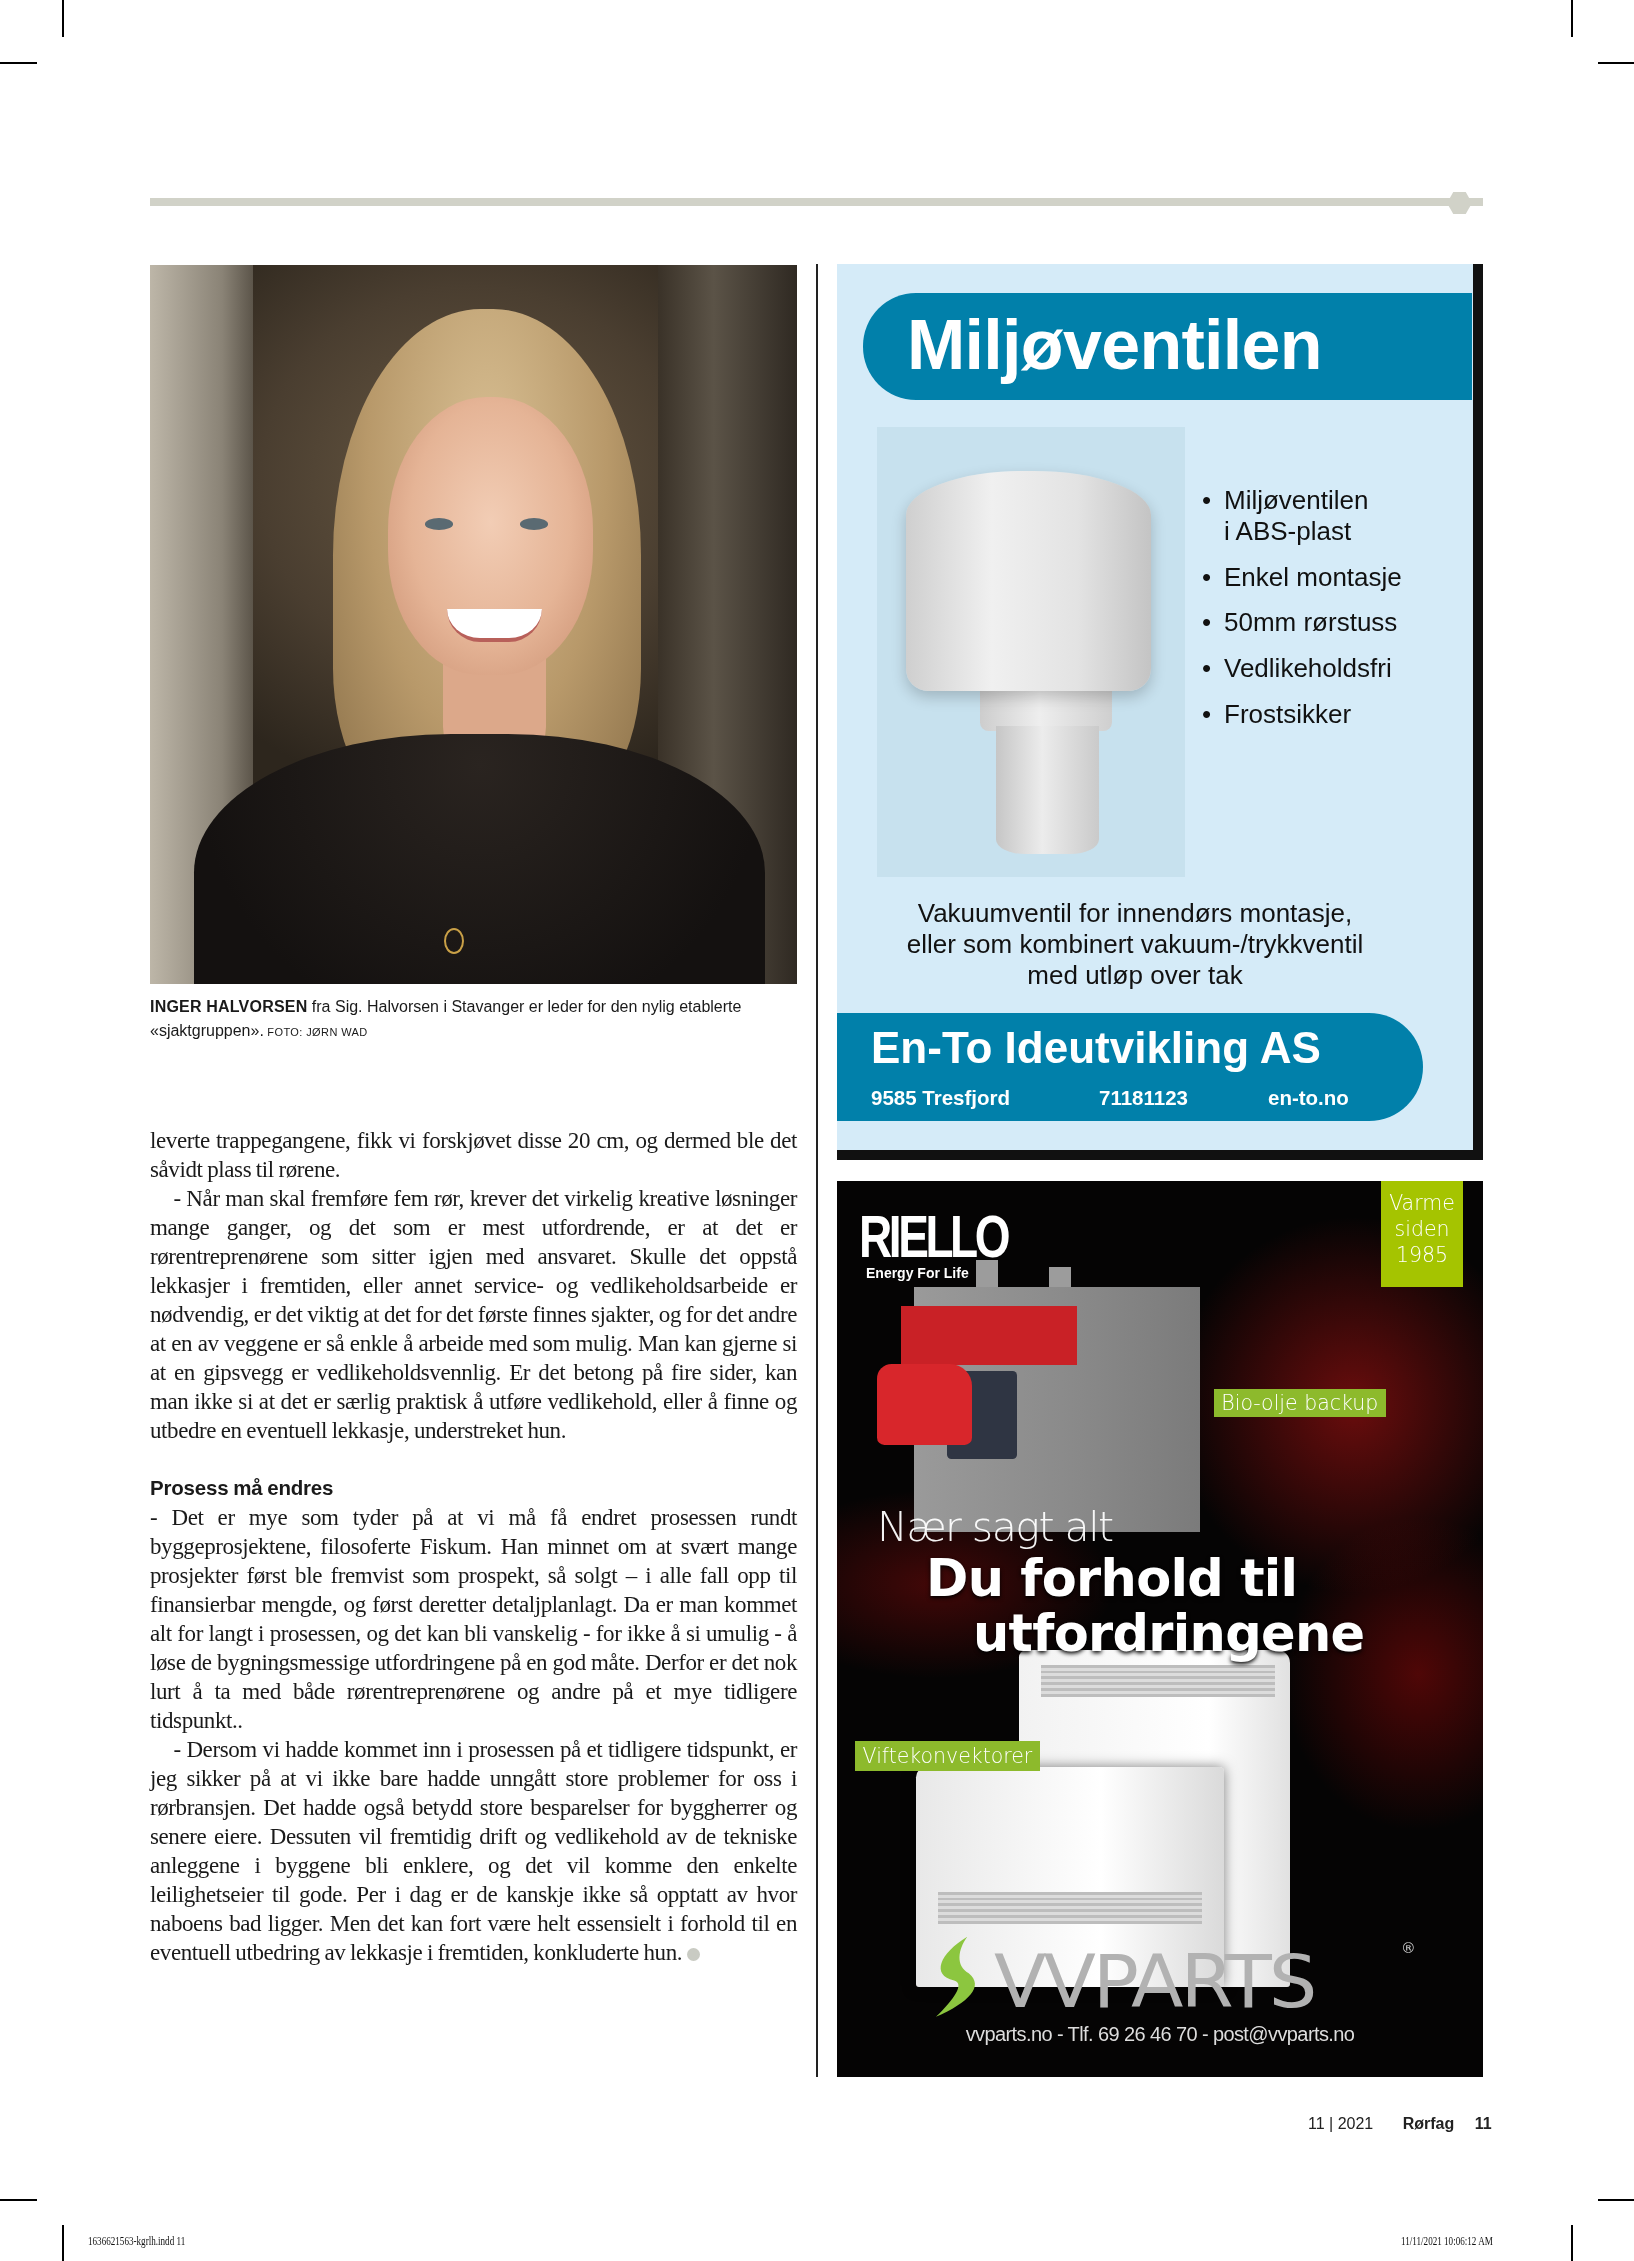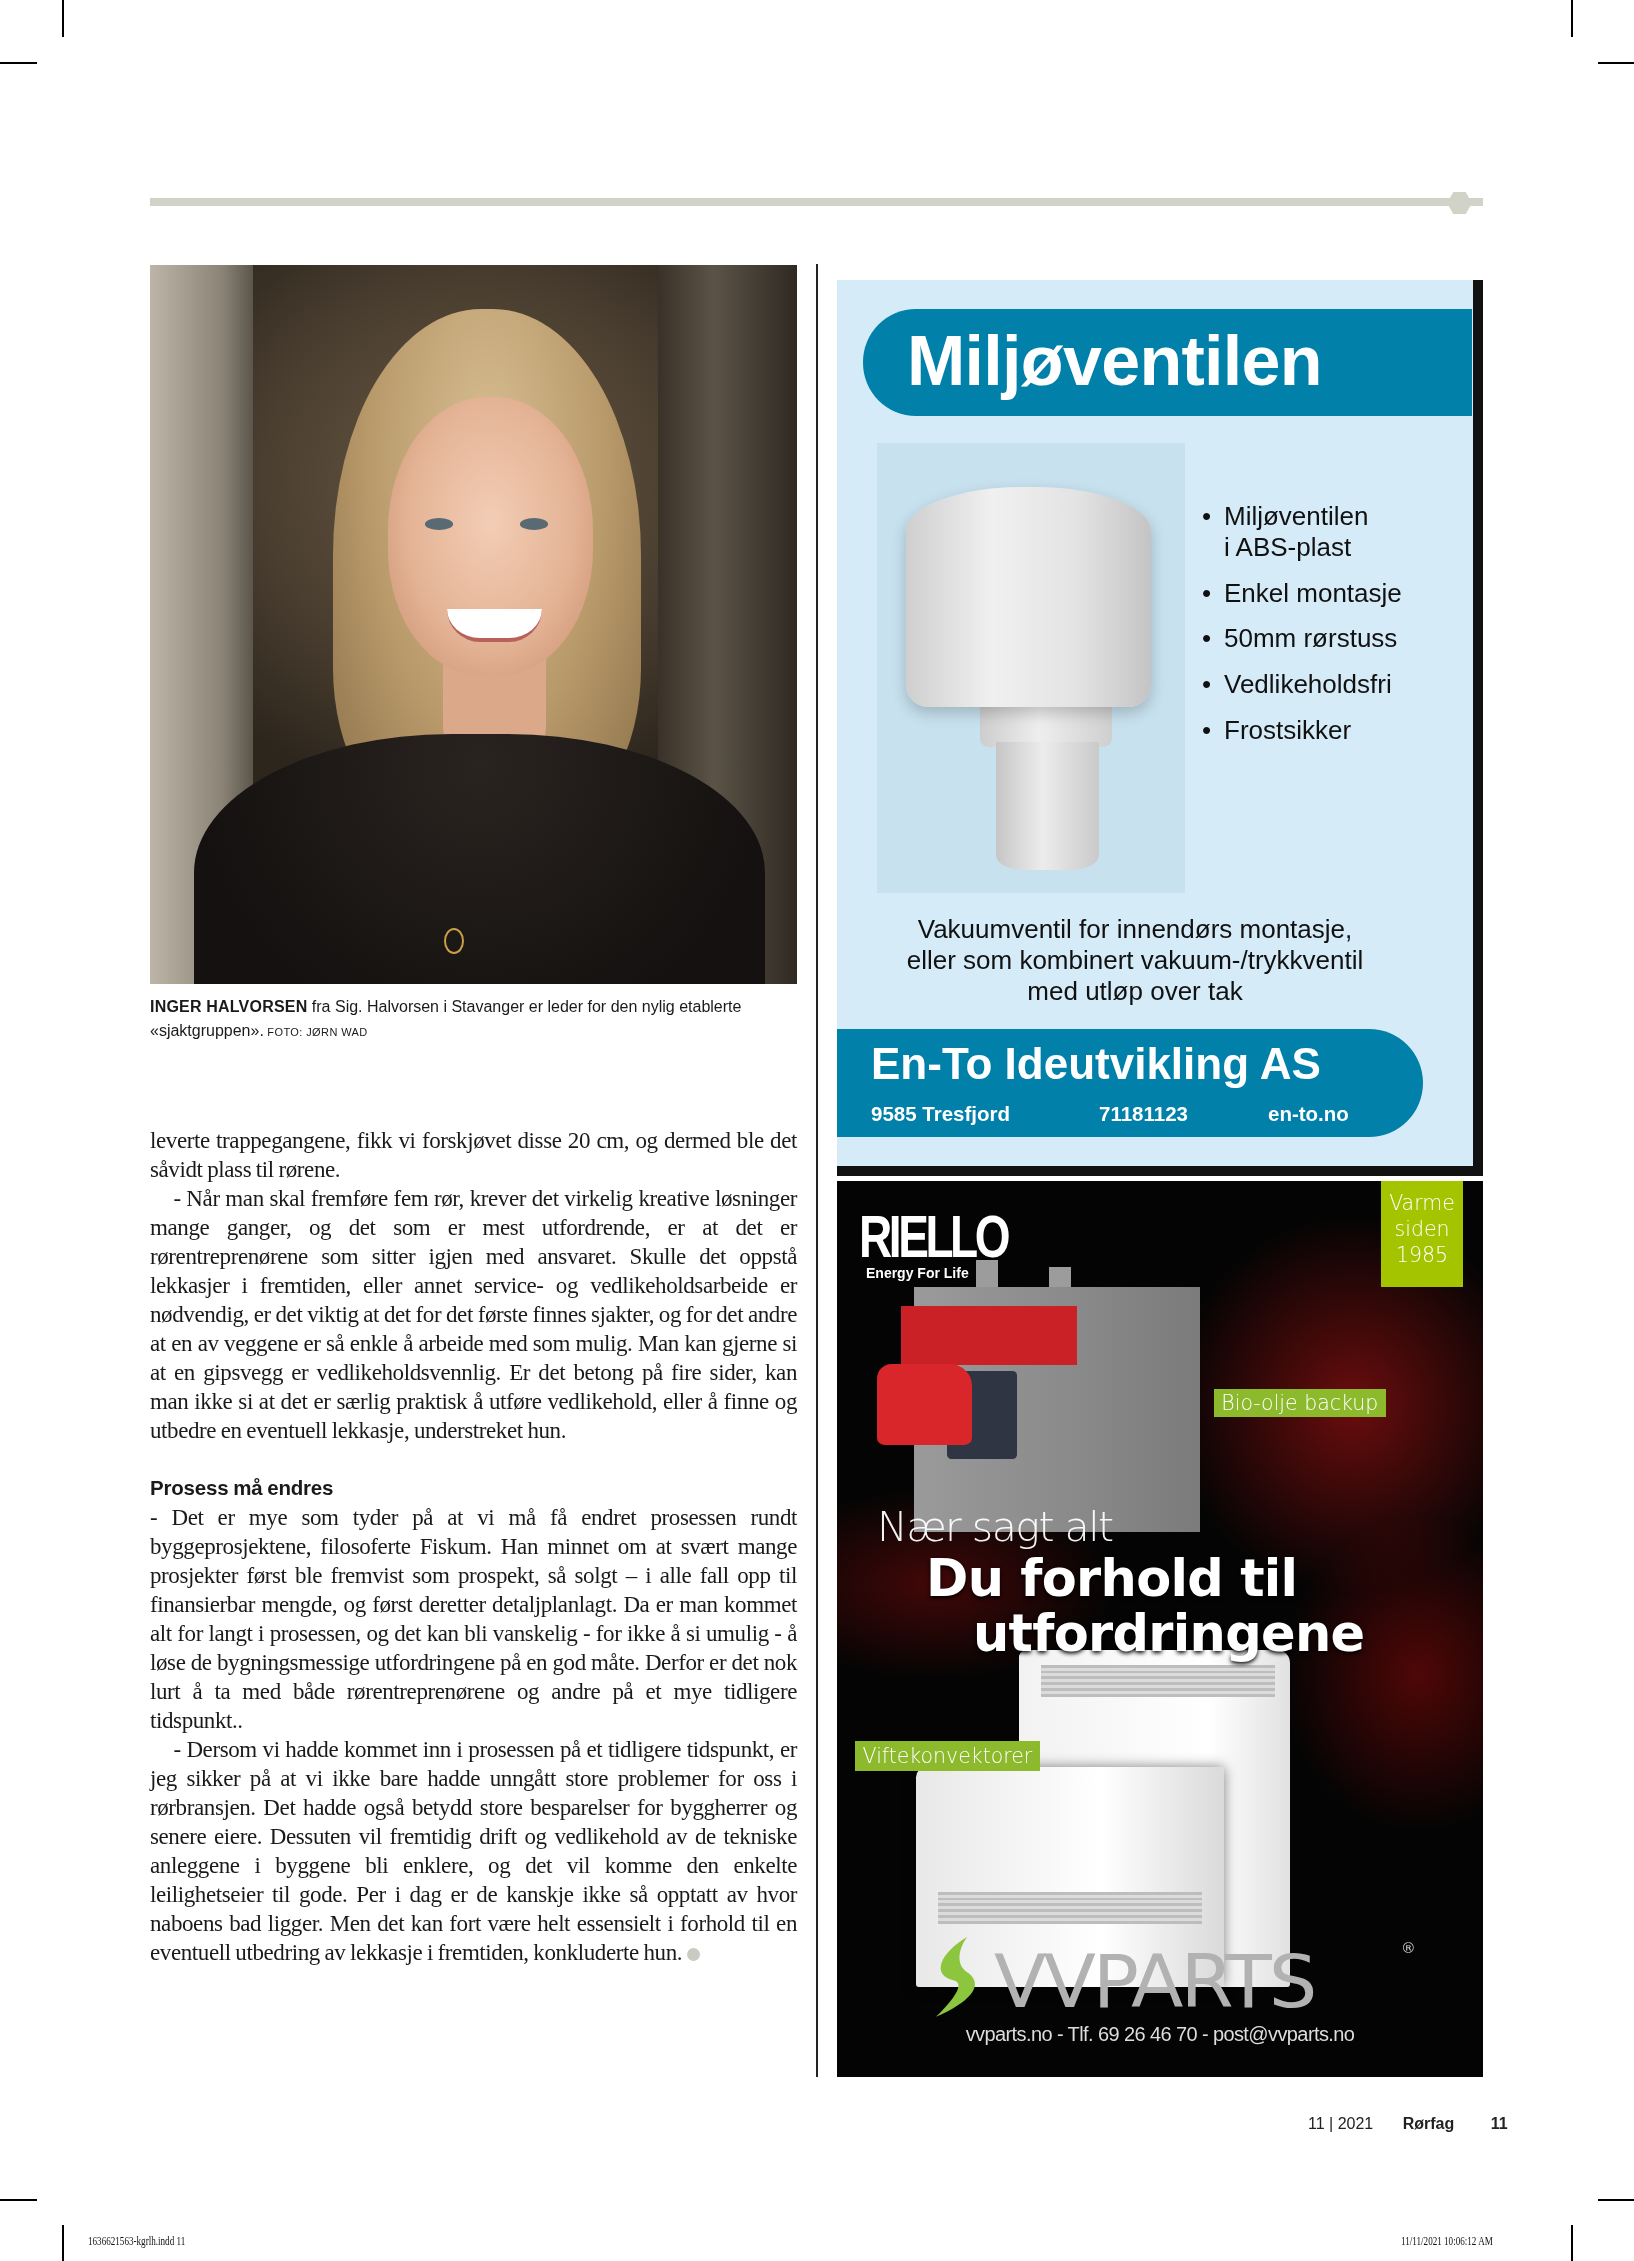--- a/index.html
+++ b/index.html
@@ -33,21 +33,21 @@
   .col-divider { left: 816px; top: 264px; width: 2.2px; height: 1813px; background: #222; }
 
   
   .article { left: 150px; top: 1126px; width: 647px; font-family: "Liberation Serif", serif; font-size: 23px; line-height: 29px; color: #1a1a1a; text-align: justify; letter-spacing: -0.4px; word-spacing: -0.7px; }
   .article p { margin: 0; }
   .article p.indent { text-indent: 23.4px; }
   .article h3 { font-family: "Liberation Sans", sans-serif; font-weight: bold; font-size: 20.5px; margin: 29px 0 0 0; line-height: 28.6px; letter-spacing: -0.2px; }
   .end-dot { display:inline-block; width: 13px; height: 13px; border-radius: 50%; background: #c9cbc3; margin-left: 4.4px; vertical-align: middle; }
 
   
-  .ad1 { left: 837px; top: 264px; width: 646px; height: 896px; background: #111; margin-top: 16px; }
+  .ad1 { left: 837px; top: 264px; width: 646px; height: 896px; background: #111; }
   .ad1-inner { position:absolute; left:0; top:0; width: 636px; height: 886px; background: #d5ebf8; }
   .ad1-title { position:absolute; left: 26px; top: 29px; width: 609px; height: 107px; background: #0180aa; border-radius: 53px 0 0 53px; }
   .ad1-title span { position:absolute; left: 44px; top: 11.7px; font-family: "Liberation Sans", sans-serif; font-weight: bold; font-size: 70px; color: #fff; letter-spacing: -0.7px; }
   .ad1-product { position:absolute; left: 40px; top: 163px; width: 308px; height: 450px; background: #c7e1ee; }
   .valve-cap { position:absolute; left: 29px; top: 44px; width: 245px; height: 220px; border-radius: 48% 48% 22px 22px / 44px 44px 22px 22px; background: linear-gradient(90deg,#cfcfcf 0%,#f0f0f0 35%,#e3e3e3 70%,#c4c4c4 100%); box-shadow: 0 5.9px 14.7px rgba(0,0,0,0.2); }
   .valve-mid { position:absolute; left: 103px; top: 253px; width: 132px; height: 51px; border-radius: 0 0 8.8px 8.8px; background: linear-gradient(90deg,#cdcdcd,#eee 45%,#cfcfcf); }
   .valve-bot { position:absolute; left: 119px; top: 299px; width: 103px; height: 128px; border-radius: 0 0 29px 29px / 0 0 14.7px 14.7px; background: linear-gradient(90deg,#c6c6c6,#ececec 45%,#cacaca); }
   .ad1-bullets { position:absolute; left: 365px; top: 221px; font-family: "Liberation Sans", sans-serif; font-size: 26px; color: #111; line-height: 31px; }
   .ad1-bullets .b { margin-bottom: 14.7px; padding-left: 22px; position: relative; }
   .ad1-bullets .b::before { content: "•"; position:absolute; left: 0; top: 0; }
@@ -83,21 +83,21 @@
   .vifte-label { position:absolute; left: 18.3px; top: 560px; padding: 2.9px 7.3px; background: #8dba2c; color: #fff; font-family: "DejaVu Sans", sans-serif; font-size: 20.5px; font-weight: 300; }
   .vv-logo { position:absolute; left: 88px; top: 754px; width: 67px; height: 85px; }
   .vv-word { position:absolute; left: 157px; top: 758px; font-family: "DejaVu Sans", sans-serif; font-size: 73px; color: #b2b2b2; letter-spacing: -2.9px; transform: scaleX(1.05); transform-origin: left; }
   .vv-reg { position:absolute; left: 564px; top: 758px; font-size: 14.7px; color: #ccc; font-family: "DejaVu Sans", sans-serif; }
   .vv-contact { position:absolute; left: 0; top: 842px; width: 646px; text-align: center; color: #ddd; font-family: Liberation Sans, sans-serif; font-size: 20px; font-weight: 100; letter-spacing: -0.6px; }
 
   
   .folio { left: 1308px; top: 2115px; font-family: "Liberation Sans", sans-serif; font-size: 16px; color: #222; white-space: nowrap; }
   .folio .issue { font-weight: normal; }
   .folio .mag { font-weight: bold; margin-left: 25px; }
-  .folio .pg { font-weight: bold; margin-left: 32px; }
+  .folio .pg { font-weight: bold; margin-left: 16px; }
   .slug { font-family: "Liberation Serif", serif; font-size: 13px; color: #111; top: 2233px; transform: scaleX(0.7); transform-origin: left; white-space: nowrap; }
 </style>
 </head>
 <body>
 
 <div class="crop" style="left:62px;top:0;width:1.5px;height:37px;"></div>
 <div class="crop" style="left:0;top:62px;width:37px;height:1.5px;"></div>
 <div class="crop" style="left:1571px;top:0;width:1.5px;height:37px;"></div>
 <div class="crop" style="left:1598px;top:62px;width:37px;height:1.5px;"></div>
 <div class="crop" style="left:0;top:2199px;width:37px;height:1.5px;"></div>

